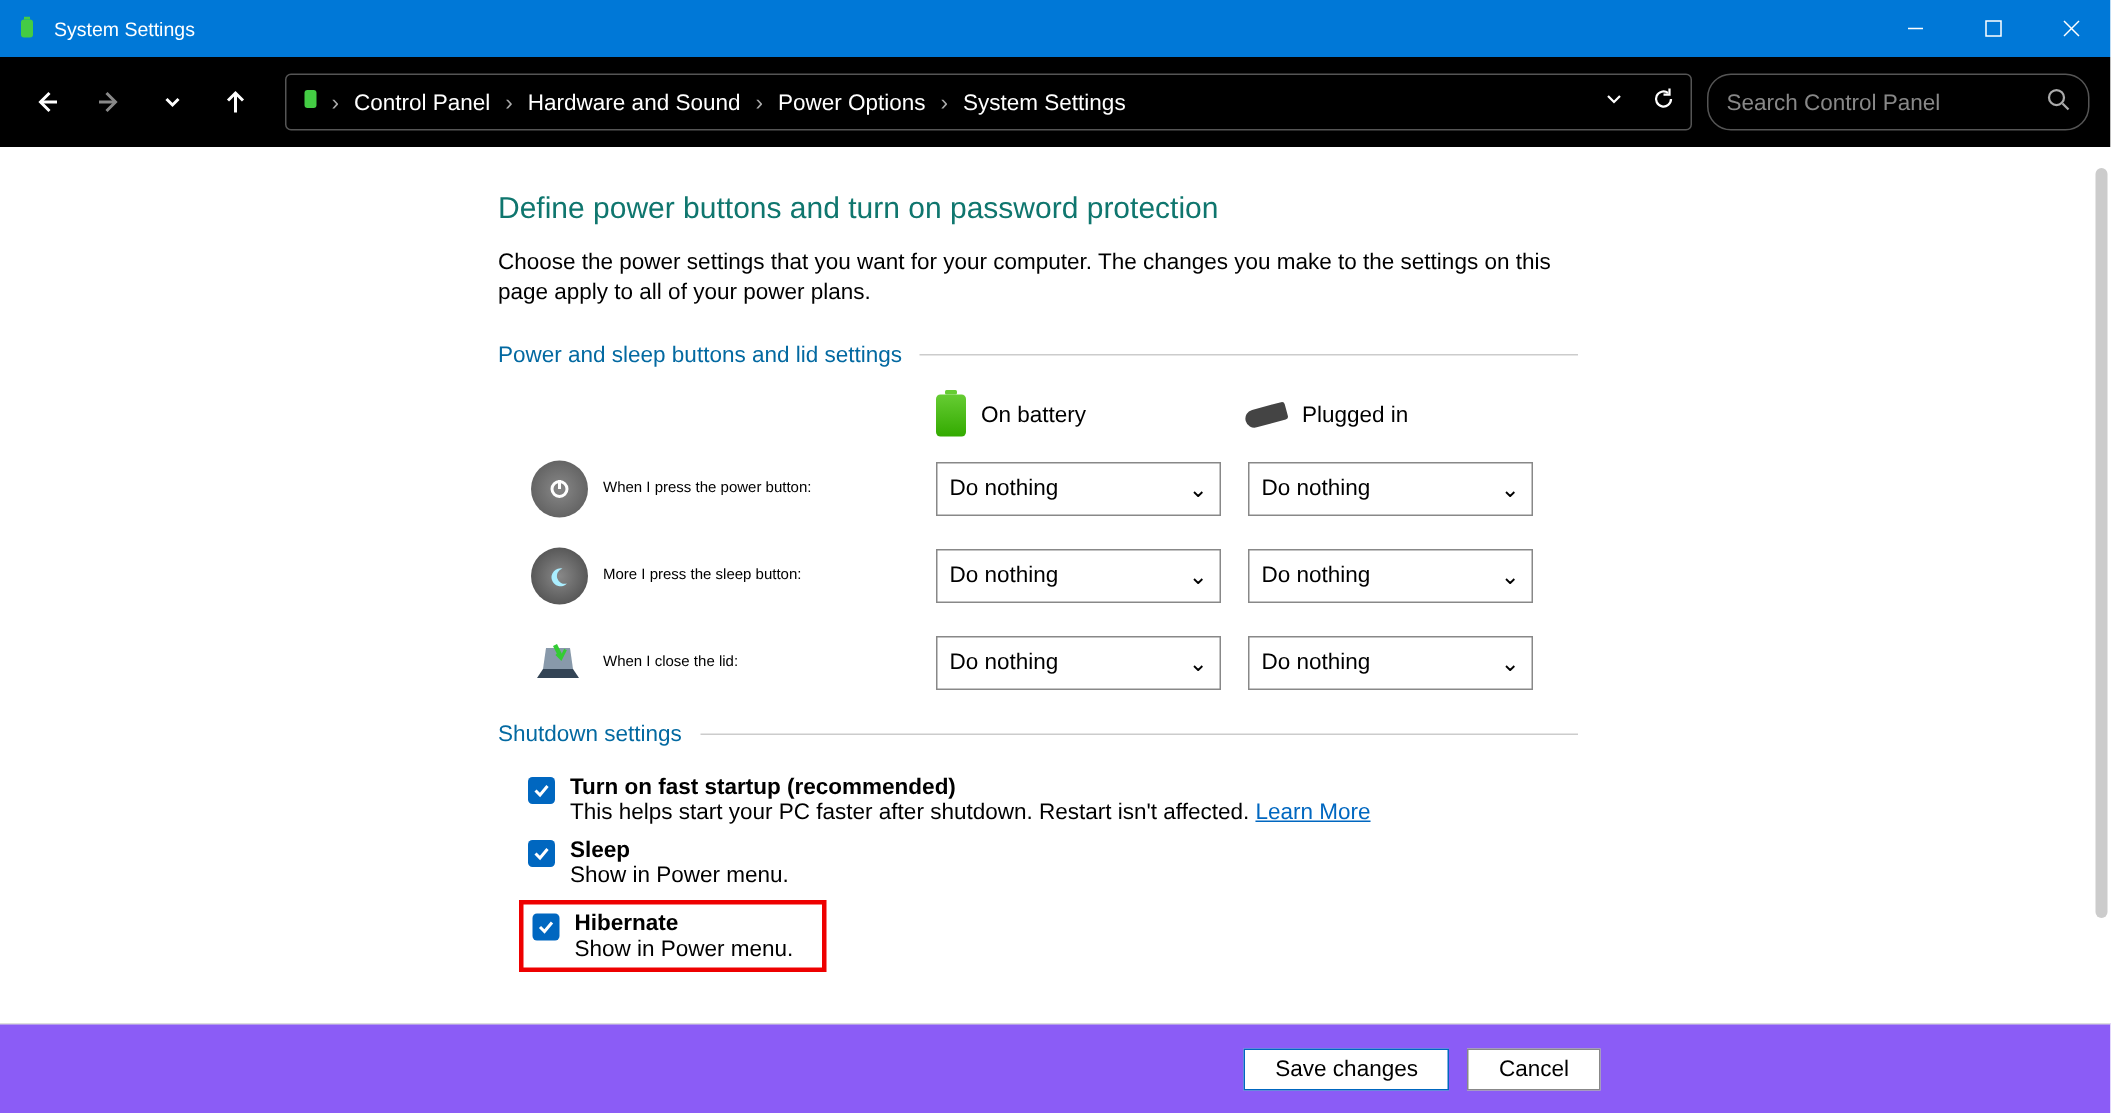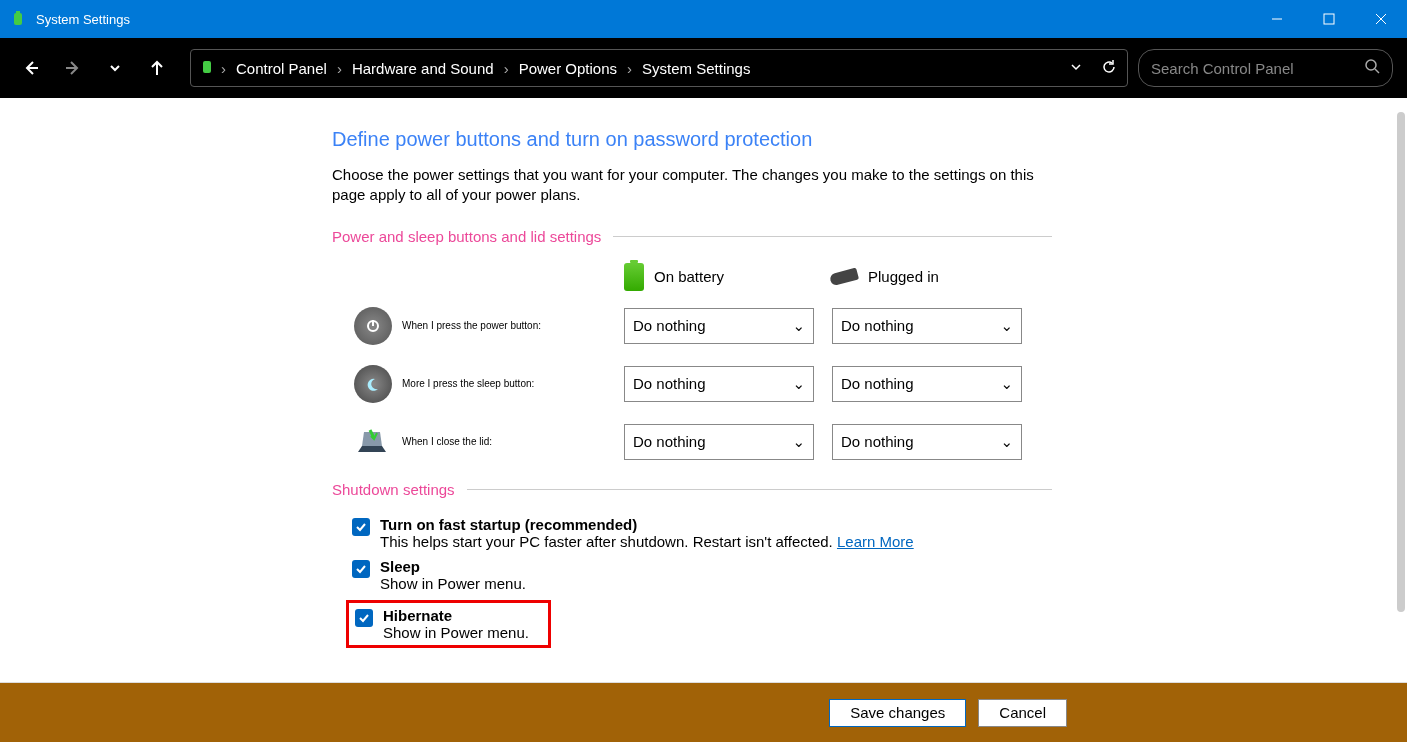--- a/index.html
+++ b/index.html
@@ -21,24 +21,24 @@
 .crumb { padding: 2px 4px; }
 .chev { color: #aaa; padding: 0 2px; }
 .addr-right-icons { margin-left: auto; display: flex; gap: 18px; align-items: center; }
 
 .searchbox { width: 255px; height: 38px; border: 1px solid #555; border-radius: 16px; display: flex; align-items: center; padding: 0 12px; }
 .searchbox input { flex: 1; background: transparent; border: none; outline: none; color: #ccc; font-size: 15px; }
 .searchbox input::placeholder { color: #888; }
 
 .content { position: absolute; top: 98px; bottom: 60px; left: 0; right: 0; overflow-y: auto; }
 .inner { width: 720px; margin-left: 332px; padding-top: 30px; }
-.page-title { color: #3b82f6; font-size: 20px; font-weight: 400; margin-bottom: 14px; }
+.page-title { color: #0f766e; font-size: 20px; font-weight: 400; margin-bottom: 14px; }
 .page-desc { font-size: 15px; color: #000; line-height: 1.35; margin-bottom: 22px; }
 
-.section-label { font-size: 15px; color: #ec4899; display:flex; align-items:center; gap:12px; margin-bottom: 18px; }
+.section-label { font-size: 15px; color: #0369a1; display:flex; align-items:center; gap:12px; margin-bottom: 18px; }
 .section-label .line { flex:1; height:1px; background:#ccc; }
 
 .col-headers { display: flex; margin-left: 292px; margin-bottom: 16px; gap: 16px; }
 .col-headers .col { width: 190px; display: flex; align-items: center; gap: 10px; font-size: 15px; }
 .batt-icon { width: 20px; height: 28px; background: linear-gradient(#6c3, #3a0); border-radius: 3px; position: relative; }
 .batt-icon::before { content:""; position:absolute; top:-3px; left:6px; width:8px; height:3px; background:#6c3; border-radius:1px; }
 .plug-icon { width: 28px; height: 12px; background: #444; border-radius: 6px 2px 2px 6px; transform: rotate(-15deg); }
 
 .row { display: flex; align-items: center; margin-bottom: 20px; }
 .row .ricon { width: 38px; height: 38px; border-radius: 50%; margin-left: 22px; margin-right: 10px; display:flex; align-items:center; justify-content:center; }
@@ -51,21 +51,21 @@
 .ss-item { display:flex; align-items:flex-start; gap:10px; margin-left: 20px; margin-bottom: 8px; }
 .ss-item .cb { width:18px; height:18px; background:#0067c0; border-radius:3px; display:flex; align-items:center; justify-content:center; flex-shrink:0; margin-top:2px; }
 .ss-item .cb svg { stroke:#fff; }
 .ss-item .txt { font-size: 15px; }
 .ss-item .txt .bold { font-weight: 600; }
 .ss-item .txt .desc { font-weight: 400; }
 .ss-item .txt a { color: #0067c0; text-decoration: underline; }
 
 .scrollbar-fake { position:absolute; right:2px; top:112px; width:8px; height:500px; background:#ccc; border-radius:4px; }
 
-.footer { position: absolute; bottom: 0; left: 0; right: 0; height: 60px; border-top: 1px solid #ddd; display: flex; align-items: center; justify-content: flex-end; padding-right: 340px; gap: 12px; background:#a16207; }
+.footer { position: absolute; bottom: 0; left: 0; right: 0; height: 60px; border-top: 1px solid #ddd; display: flex; align-items: center; justify-content: flex-end; padding-right: 340px; gap: 12px; background:#8b5cf6; }
 .footer .btn { height: 28px; padding: 0 20px; border: 1px solid #888; background: #fff; font-size: 15px; display:flex; align-items:center; }
 .footer .btn.primary { border-color: #0067c0; }
 </style>
 </head>
 <body>
 
 <div class="titlebar">
   <div class="icon-slot">
     <svg width="16" height="16" viewBox="0 0 16 16">
         <rect x="4" y="2" width="8" height="12" rx="2" fill="#4c4"></rect>

